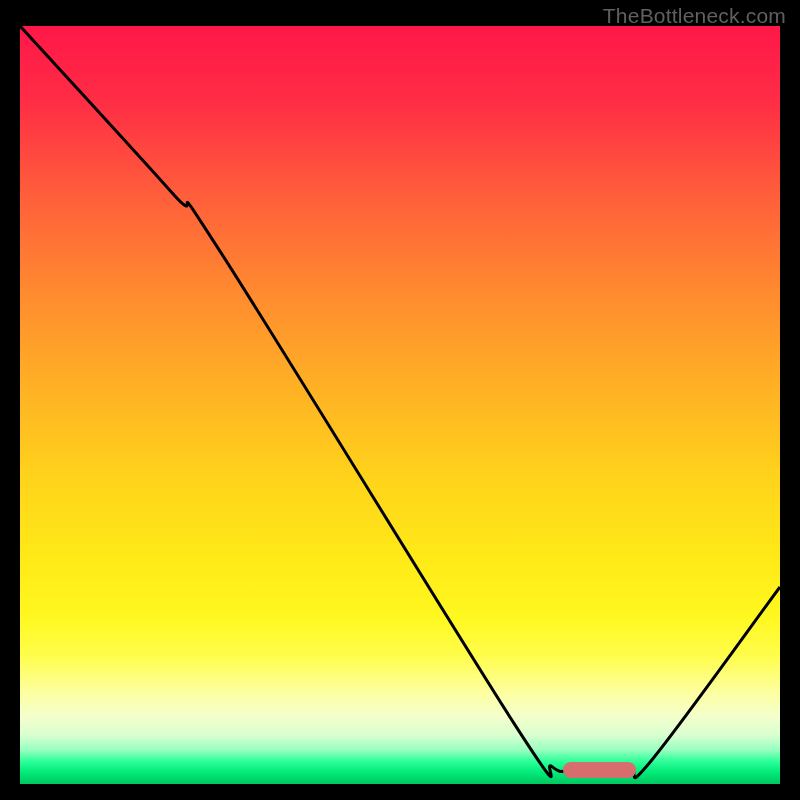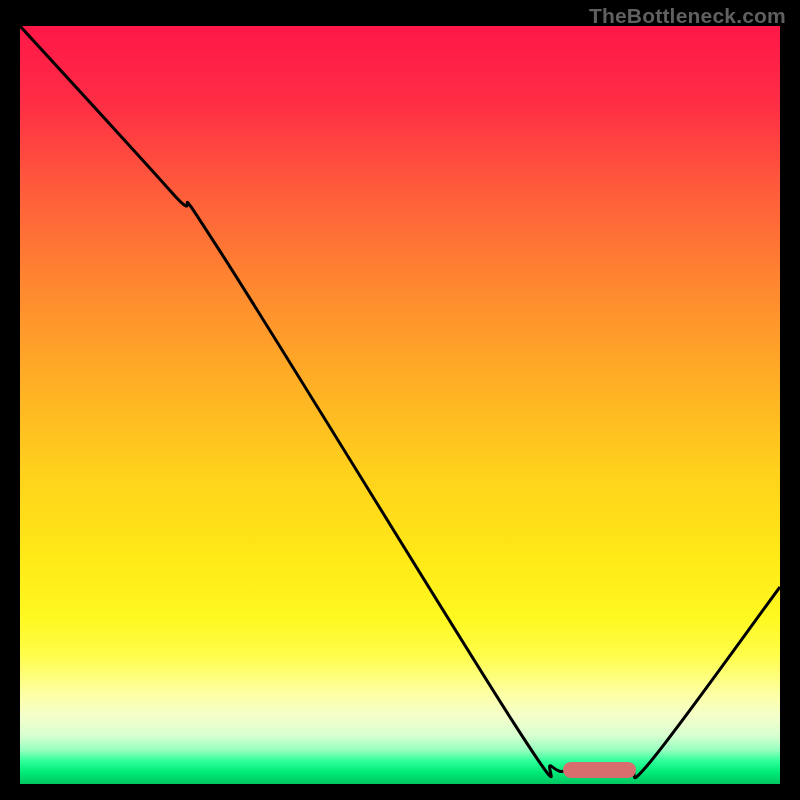--- a/index.html
+++ b/index.html
@@ -12,21 +12,21 @@
     height: 800px;
     background: #000000;
     position: relative;
     font-family: Arial, Helvetica, sans-serif;
   }
   .watermark {
     position: absolute;
     top: 4px;
     right: 14px;
     font-size: 21px;
-    font-weight: bold;
+    font-weight: normal;
     color: #606060;
     z-index: 10;
     letter-spacing: 0.2px;
   }
   .plot-container {
     position: absolute;
     left: 20px;
     top: 26px;
     width: 760px;
     height: 758px;

